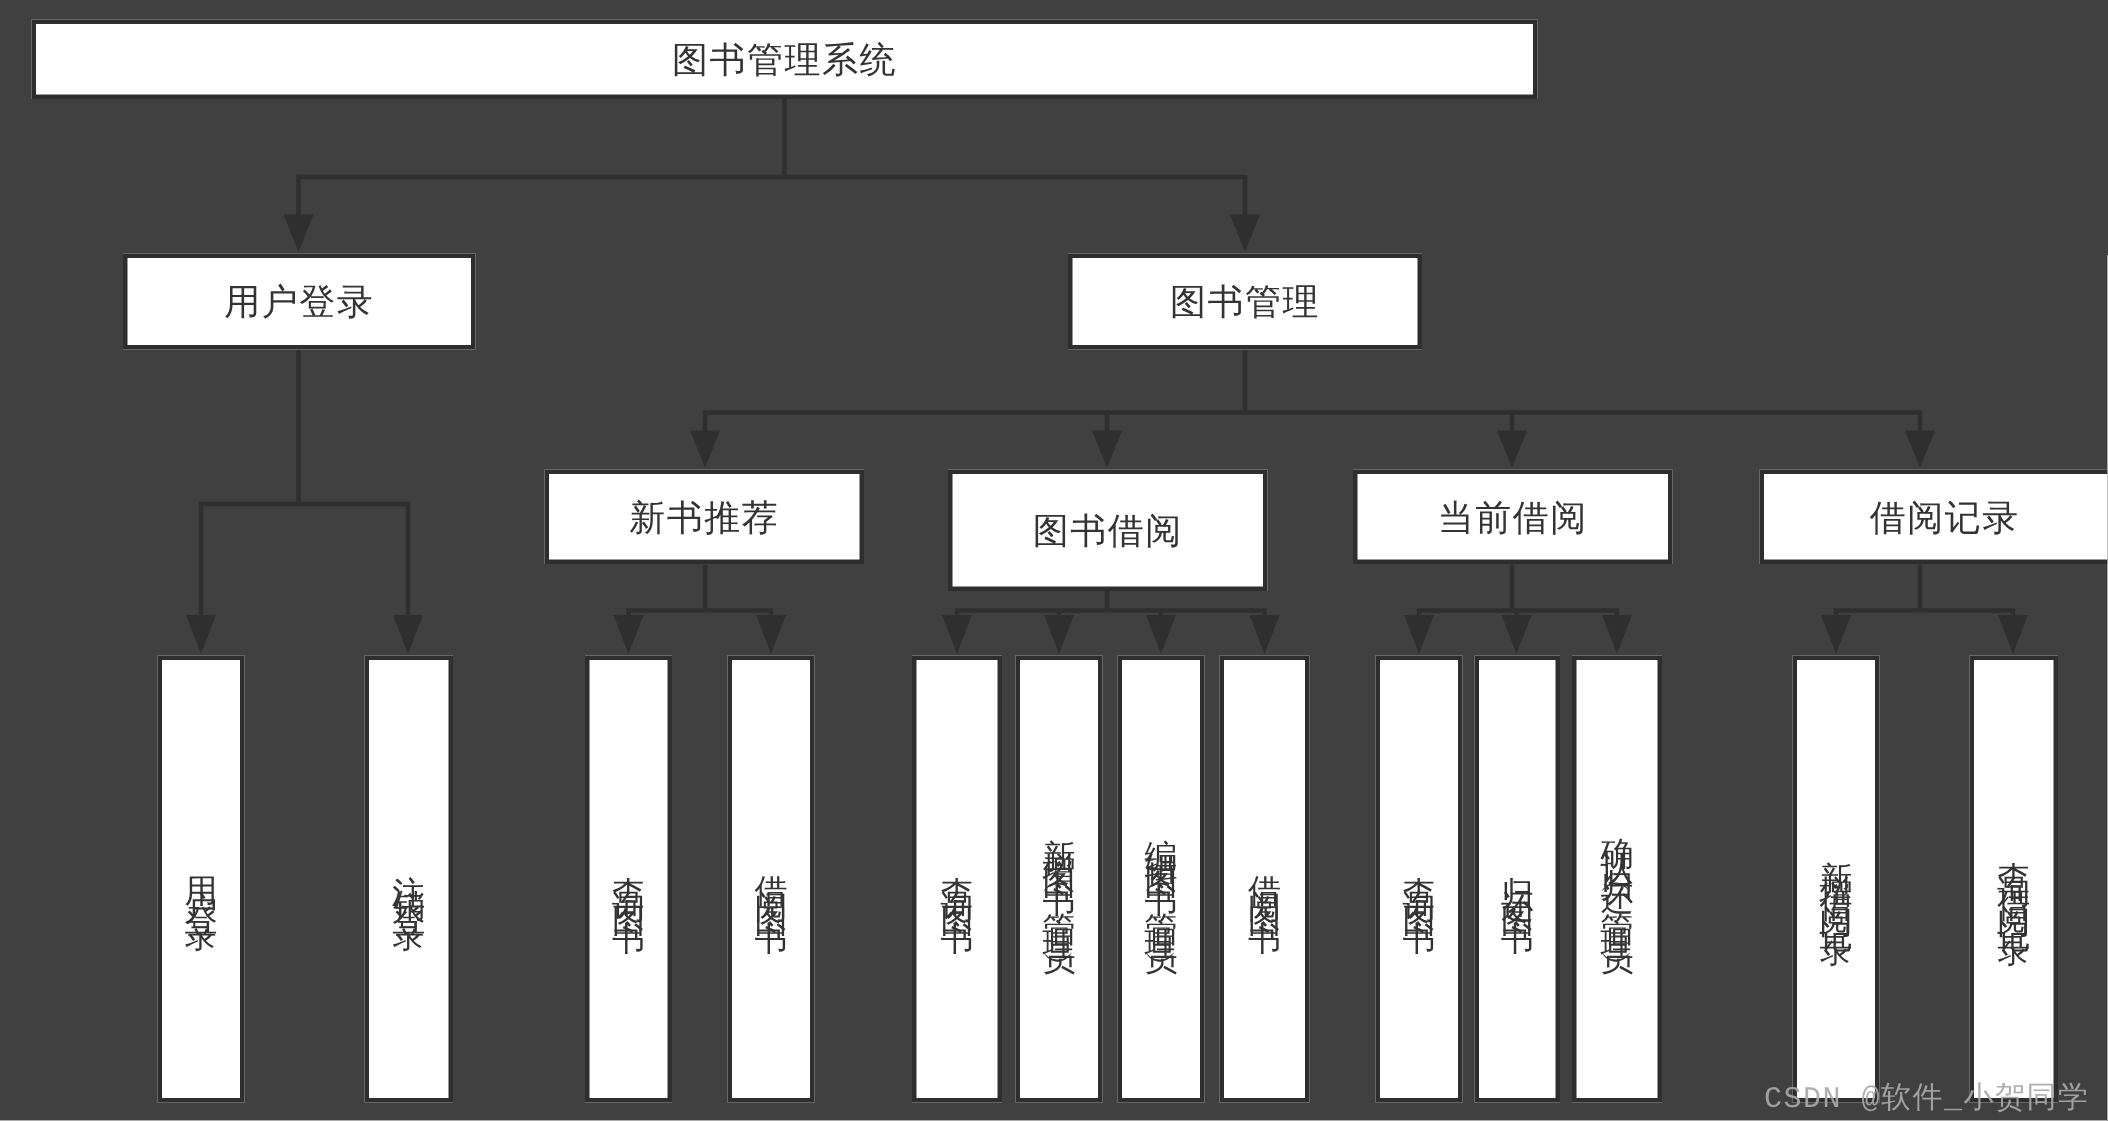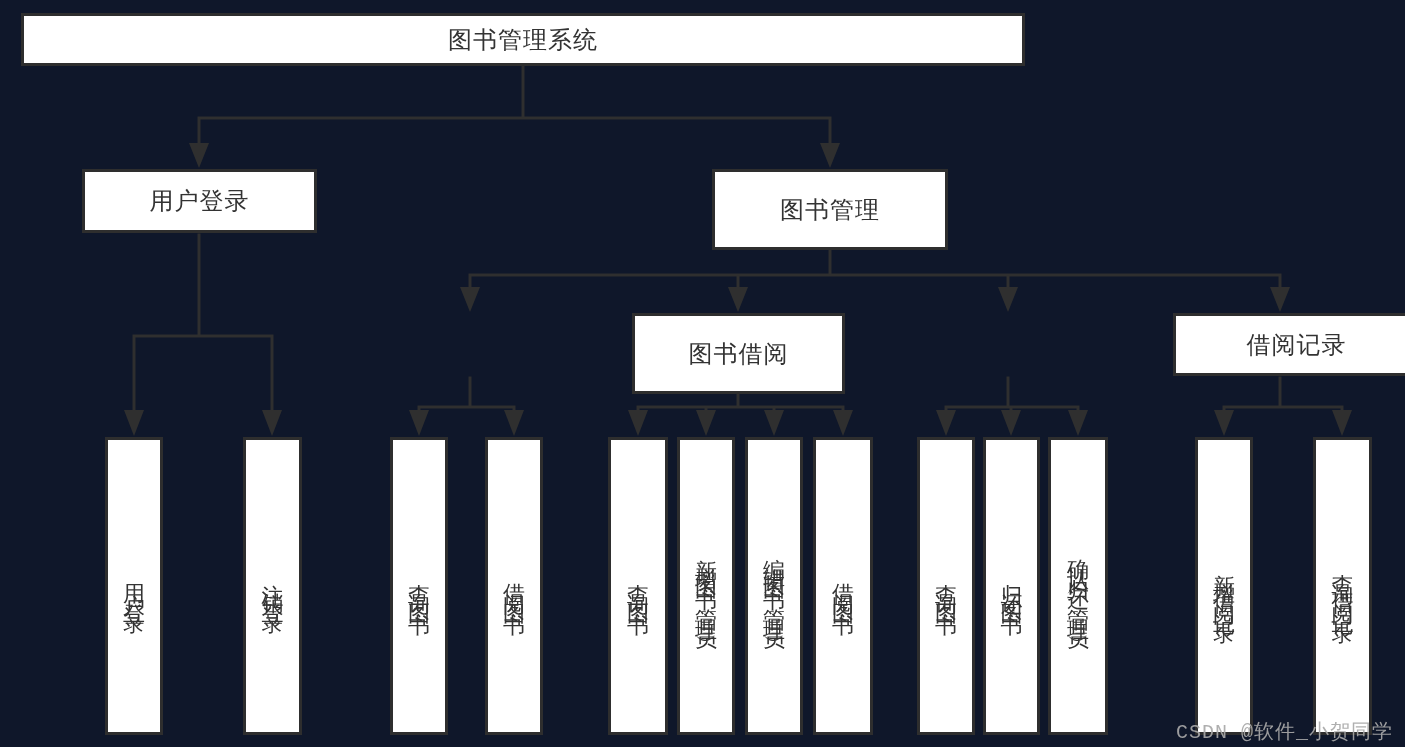--- a/index.html
+++ b/index.html
@@ -4,21 +4,21 @@
 <style>
   html, body {
     margin: 0;
     padding: 0;
     background: #ffffff;
   }
   .canvas {
     position: relative;
     width: 1405px;
     height: 747px;
-    background: #0f172a;
+    background: #404040;
     overflow: hidden;
     font-family: "Liberation Sans", "DejaVu Sans", sans-serif;
     color: #333333;
   }
   .connectors {
     position: absolute;
     left: 0;
     top: 0;
     width: 1405px;
     height: 747px;
@@ -42,21 +42,21 @@
     writing-mode: vertical-rl;
     text-orientation: mixed;
     font-size: 22px;
     letter-spacing: 10px;
     line-height: 1;
     padding: 6px 0;
   }
   .node.root  { left: 21px;   top: 13px;  width: 1004px; height: 53px; }
 
   .node.l2-0  { left: 82px;   top: 169px; width: 235px;  height: 64px; }
-  .node.l2-1  { left: 712px;  top: 169px; width: 236px;  height: 81px; }
+  .node.l2-1  { left: 712px;  top: 169px; width: 236px;  height: 64px; }
 
   .node.l3-0  { left: 363px;  top: 313px; width: 213px;  height: 63px; }
   .node.l3-1  { left: 632px;  top: 313px; width: 213px;  height: 81px; }
   .node.l3-2  { left: 902px;  top: 313px; width: 213px;  height: 63px; }
   .node.l3-3  { left: 1173px; top: 313px; width: 247px;  height: 63px; }
 
   .node.leaf       { top: 437px; height: 298px; }
   .node.leaf-a0 { left: 105px;  width: 58px; }
   .node.leaf-a1 { left: 243px;  width: 59px; }
   .node.leaf-b0 { left: 390px;  width: 58px; }
@@ -133,21 +133,23 @@
       <polygon points="1214,410 1234,410 1224,436"></polygon>
       <polygon points="1332,410 1352,410 1342,436"></polygon>
     </g>
   </svg>
 
   <div class="node root">图书管理系统</div>
 
   <div class="node l2-0">用户登录</div>
   <div class="node l2-1">图书管理</div>
 
+  <div class="node l3-0">新书推荐</div>
   <div class="node l3-1">图书借阅</div>
+  <div class="node l3-2">当前借阅</div>
   <div class="node l3-3">借阅记录</div>
 
   <div class="node leaf leaf-a0">用户登录</div>
   <div class="node leaf leaf-a1">注销登录</div>
 
   <div class="node leaf leaf-b0">查询图书</div>
   <div class="node leaf leaf-b1">借阅图书</div>
 
   <div class="node leaf leaf-c0">查询图书</div>
   <div class="node leaf leaf-c1">新增图书（管理员）</div>

